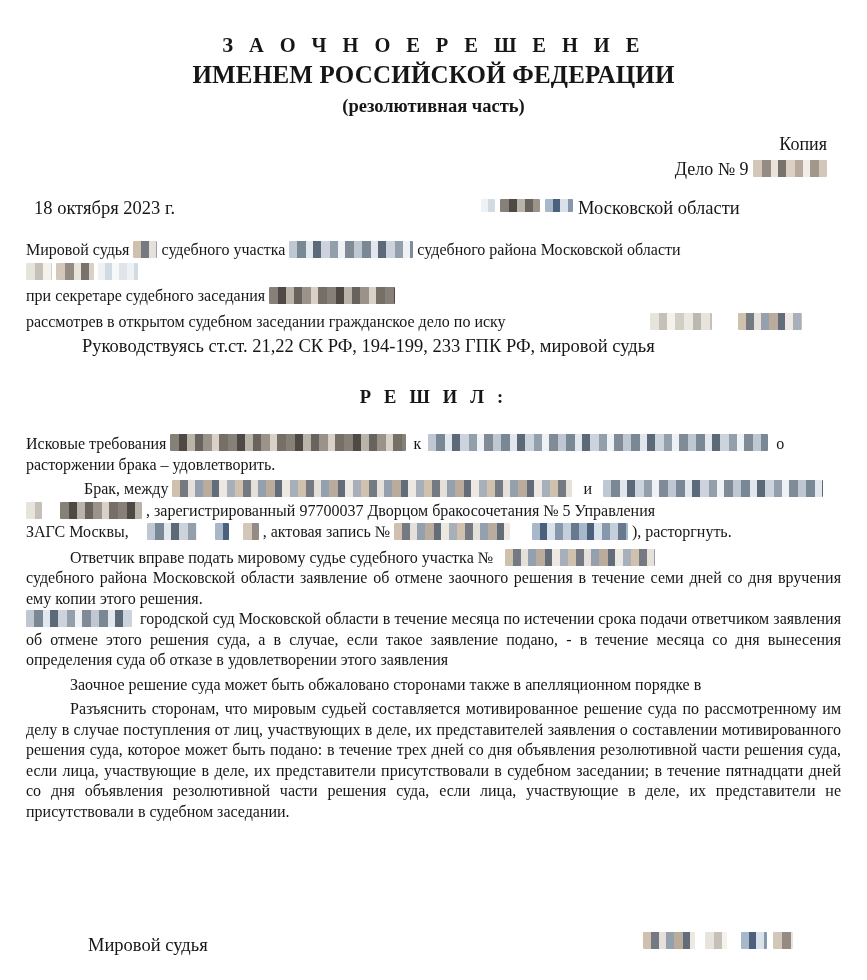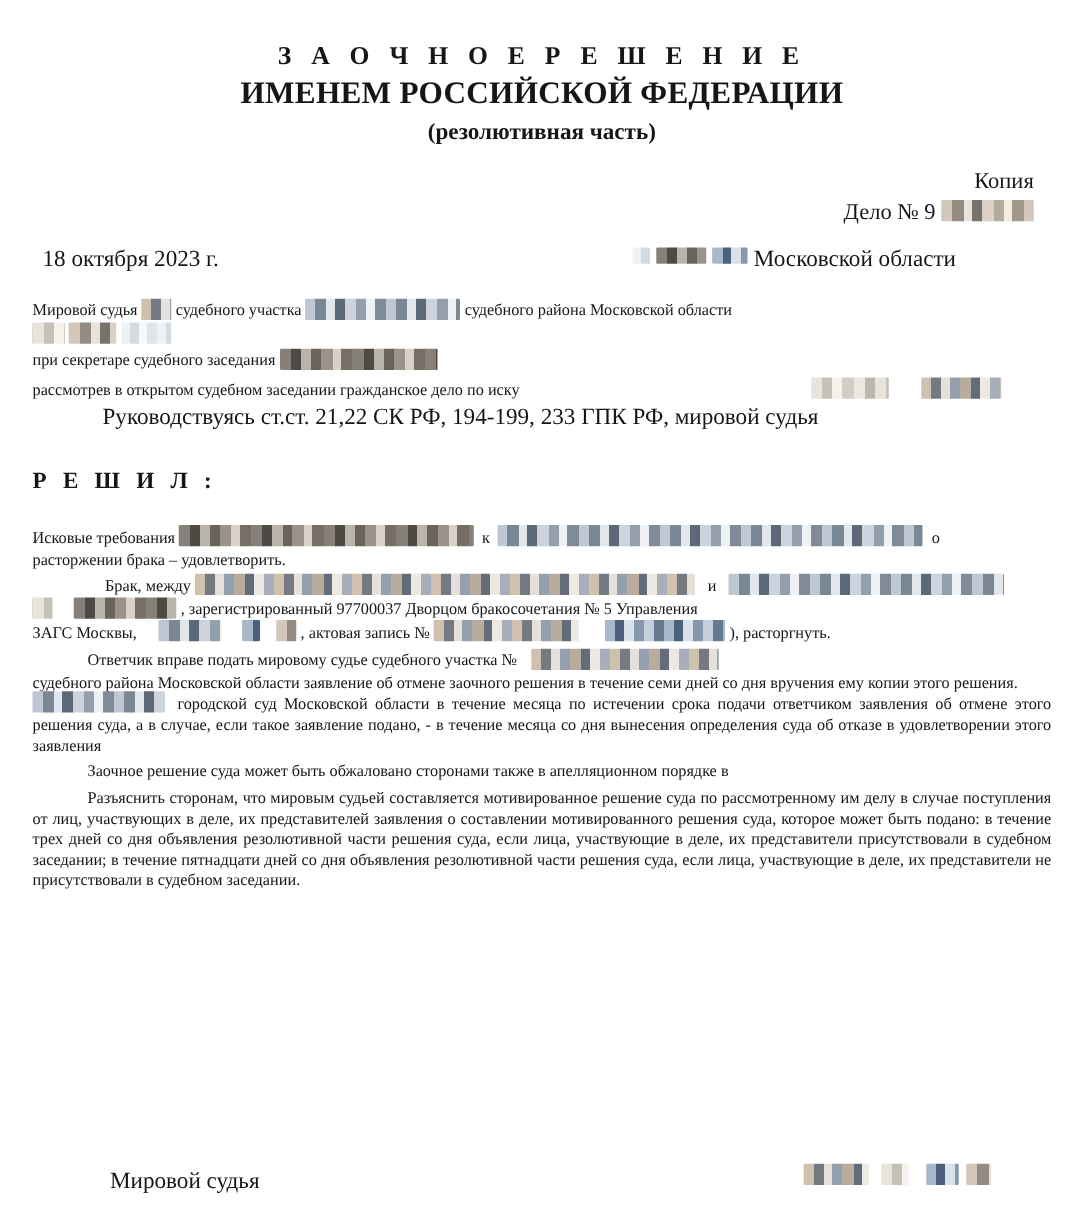--- a/index.html
+++ b/index.html
@@ -72,50 +72,50 @@
     display: flex;
     align-items: baseline;
     position: relative;
     height: 24px;
   }
   .row-date .date {
     margin-left: 8px;
   }
   .row-date .place {
     position: absolute;
-    left: 480px;
+    left: 455px;
     white-space: nowrap;
     display: flex;
     align-items: baseline;
     gap: 5px;
   }
 
   
   .para {
-    font-size: 13px;
+    font-size: 16px;
     line-height: 1.28;
     margin-top: 8px;
   }
   .para.just {
     text-align: justify;
     text-align-last: left;
   }
   .para.indent { text-indent: 44px; }
 
   .nowrapline { white-space: nowrap; }
 
   .ruk {
     font-size: 18.5px;
     line-height: 1.28;
     margin-top: 2px;
     padding-left: 56px;
   }
 
   .reshil {
-    text-align: left;
+    text-align: center;
     font-weight: bold;
     font-size: 18.5px;
     letter-spacing: 4.2px;
     margin-top: 28px;
     margin-bottom: 26px;
   }
 
   .sig {
     position: absolute;
     left: 88px;

